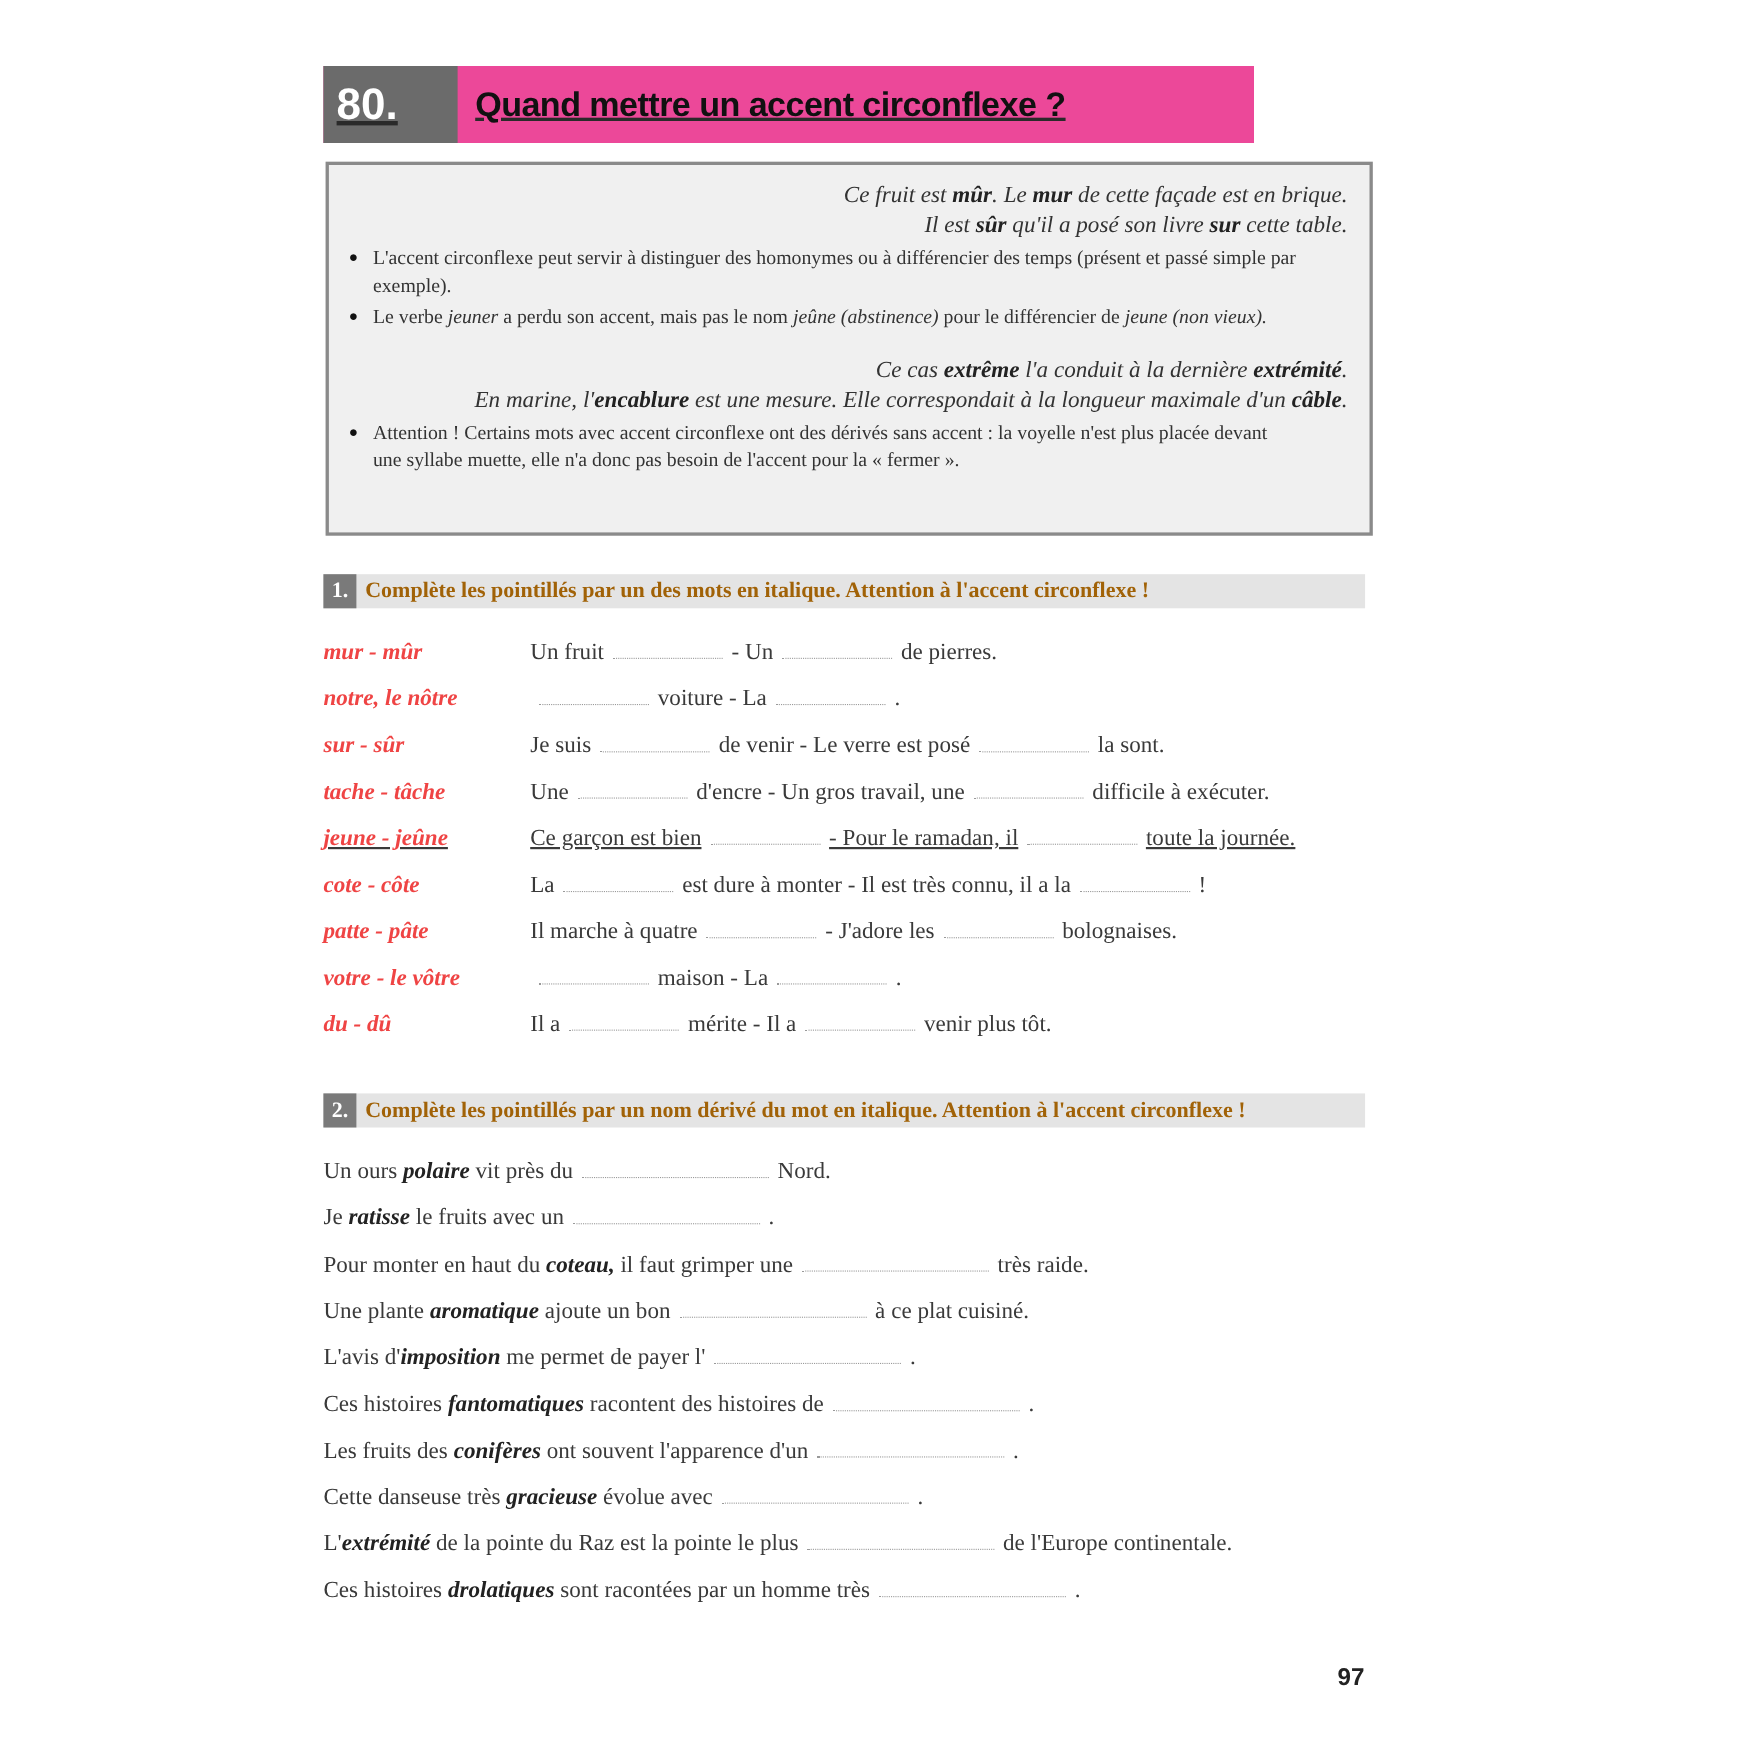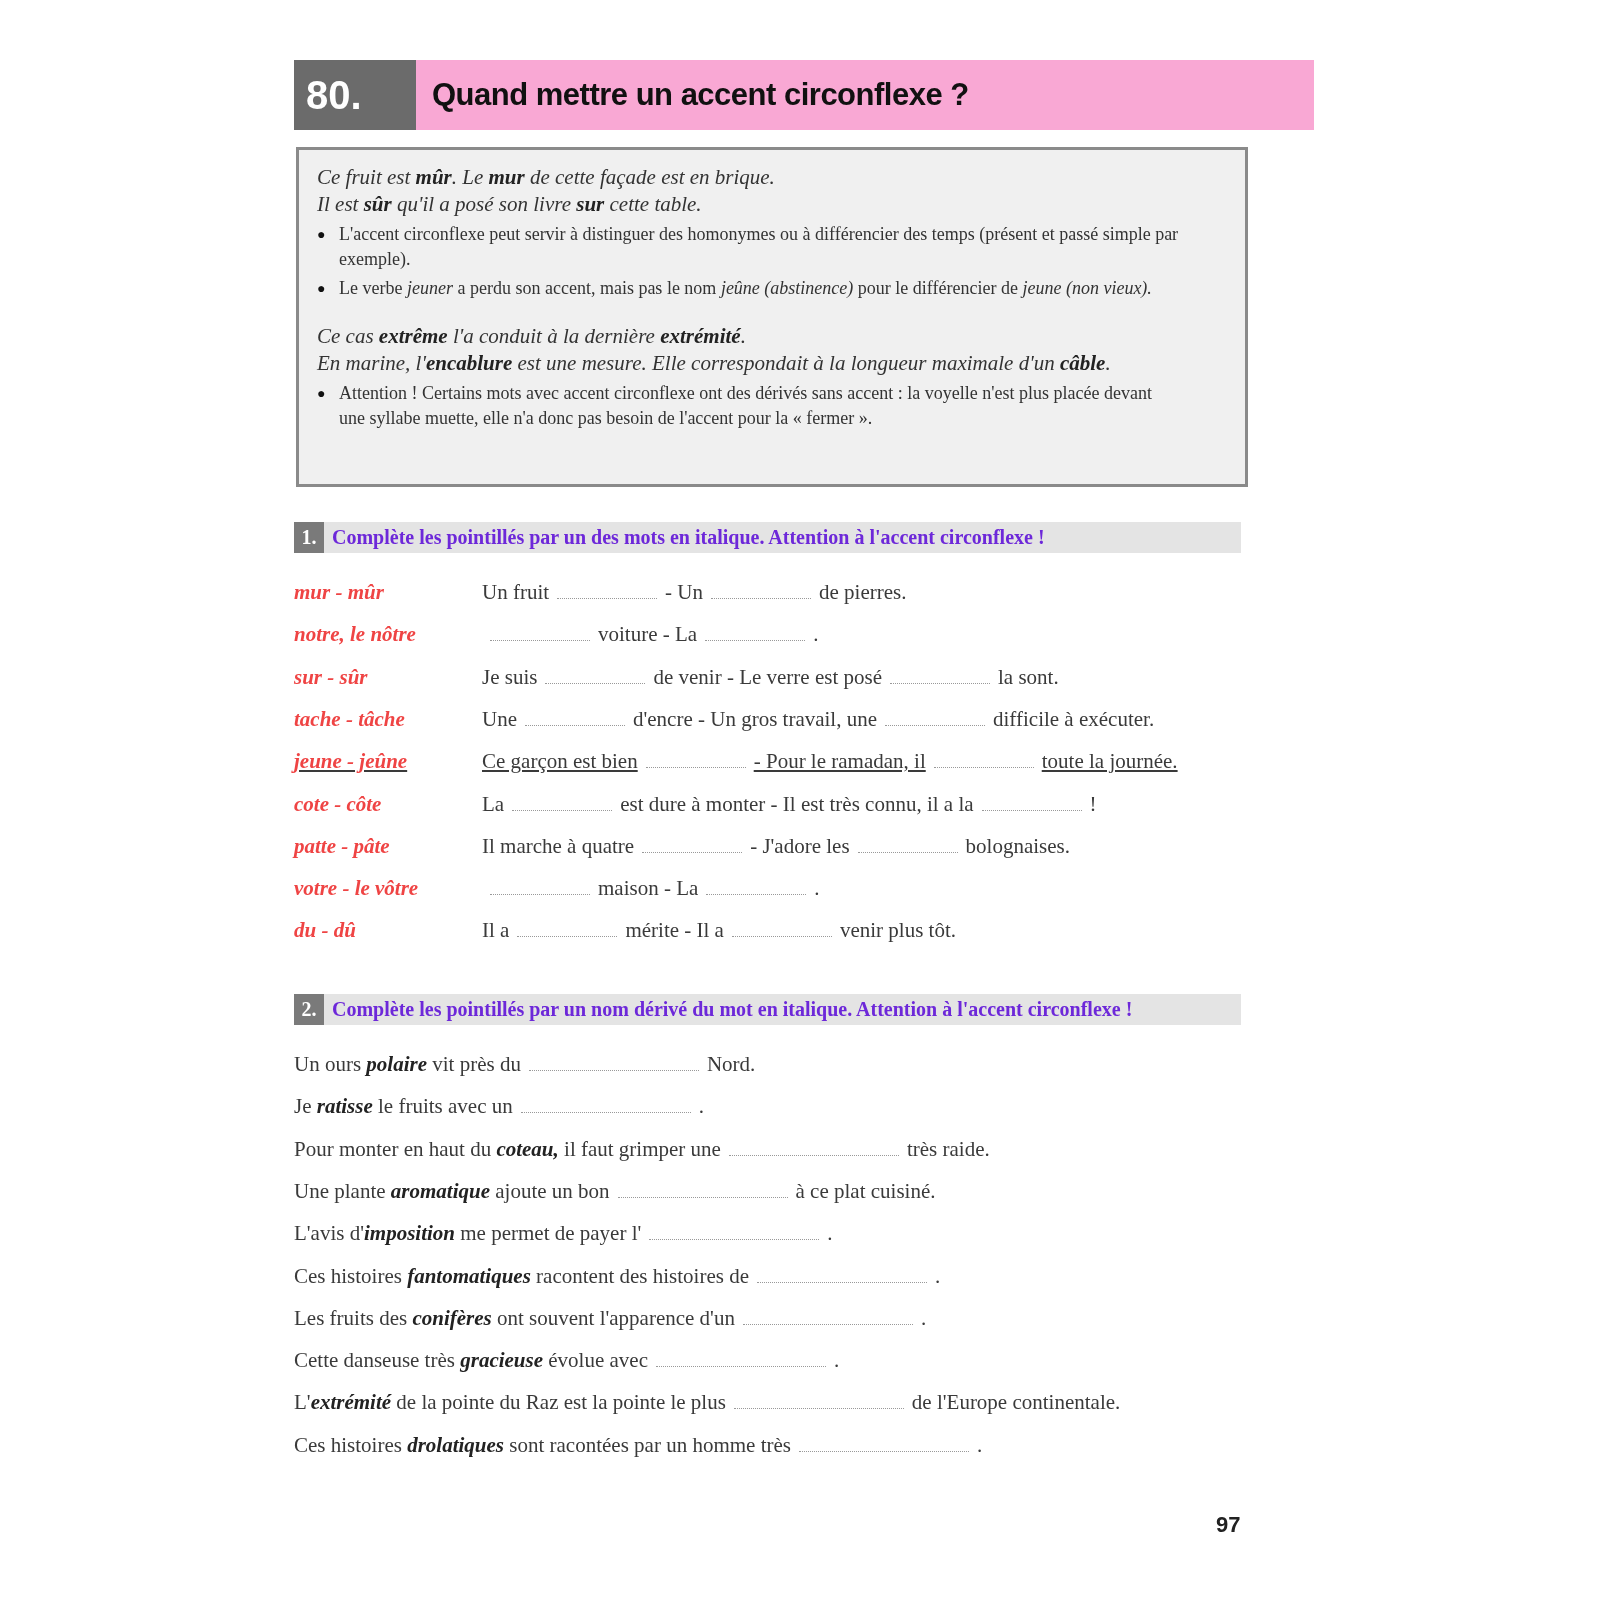--- a/index.html
+++ b/index.html
@@ -1,41 +1,41 @@
 <!DOCTYPE html>
 <html><head>
 <meta charset="utf-8">
 <style>
   html, body { margin: 0; padding: 0; background: #ffffff; }
   body { width: 1600px; height: 1600px; position: relative; overflow: hidden;
          font-family: "Liberation Serif", "DejaVu Serif", serif; color: #2a2a2a; }
 
-  .title-bar { position: absolute; left: 294px; top: 60px; width: 1020px; height: 70px;
-               background: #f9a8d4; display: flex; align-items: center; }
+  .title-bar { position: absolute; left: 294px; top: 60px; width: 846px; height: 70px;
+               background: #ec4899; display: flex; align-items: center; text-decoration: underline; }
   .title-num { width: 122px; height: 70px; background: #6b6b6b; color: #ffffff;
                font-family: "Liberation Sans", "DejaVu Sans", sans-serif; font-weight: bold;
                font-size: 40px; display: flex; align-items: center; padding-left: 12px; box-sizing: border-box; }
   .title-text { font-family: "Liberation Sans", "DejaVu Sans", sans-serif; font-weight: bold;
                 font-size: 31px; color: #111; padding-left: 16px; letter-spacing: -0.5px; }
 
   .rule-box { position: absolute; left: 296px; top: 147px; width: 952px; height: 340px;
               box-sizing: border-box; border: 3px solid #8a8a8a; background: #f0f0f0;
               padding: 14px 20px 0 18px; }
-  .ex { font-style: italic; font-size: 21px; line-height: 27px; color: #333; }
+  .ex { font-style: italic; font-size: 21px; line-height: 27px; color: #333; text-align: right; }
   .ex b { font-weight: bold; color: #222; }
   .bullet { display: flex; font-size: 18px; line-height: 25px; color: #333; margin-top: 4px; }
   .bullet .dot { width: 22px; flex: none; font-size: 14px; line-height: 25px; color: #111; }
   .bullet i { font-style: italic; }
   .gap { height: 22px; }
 
   .exo-head { position: absolute; left: 294px; width: 947px; height: 31px; background: #e4e4e4;
               display: flex; align-items: center; }
   .exo-num { width: 30px; height: 31px; background: #7a7a7a; color: #ffffff; font-weight: bold;
              font-size: 20px; display: flex; align-items: center; justify-content: center; }
-  .exo-title { font-weight: bold; font-size: 20px; color: #6d28d9; padding-left: 8px; }
+  .exo-title { font-weight: bold; font-size: 20px; color: #a16207; padding-left: 8px; }
 
   .row1 { position: absolute; left: 294px; height: 30px; display: flex; align-items: baseline;
           font-size: 21px; color: #3a3a3a; }
   .row1 .word { width: 188px; font-weight: bold; font-style: italic; color: #ef4444; }
   .blank { display: inline-block; width: 100px; border-bottom: 1px dotted #999; margin: 0 8px;
            height: 1px; vertical-align: baseline; }
   .blank.w175 { width: 170px; }
   .row2 { position: absolute; left: 294px; height: 30px; font-size: 21px; color: #3a3a3a; white-space: nowrap; }
   .row2 b { font-weight: bold; font-style: italic; color: #222; }
 

